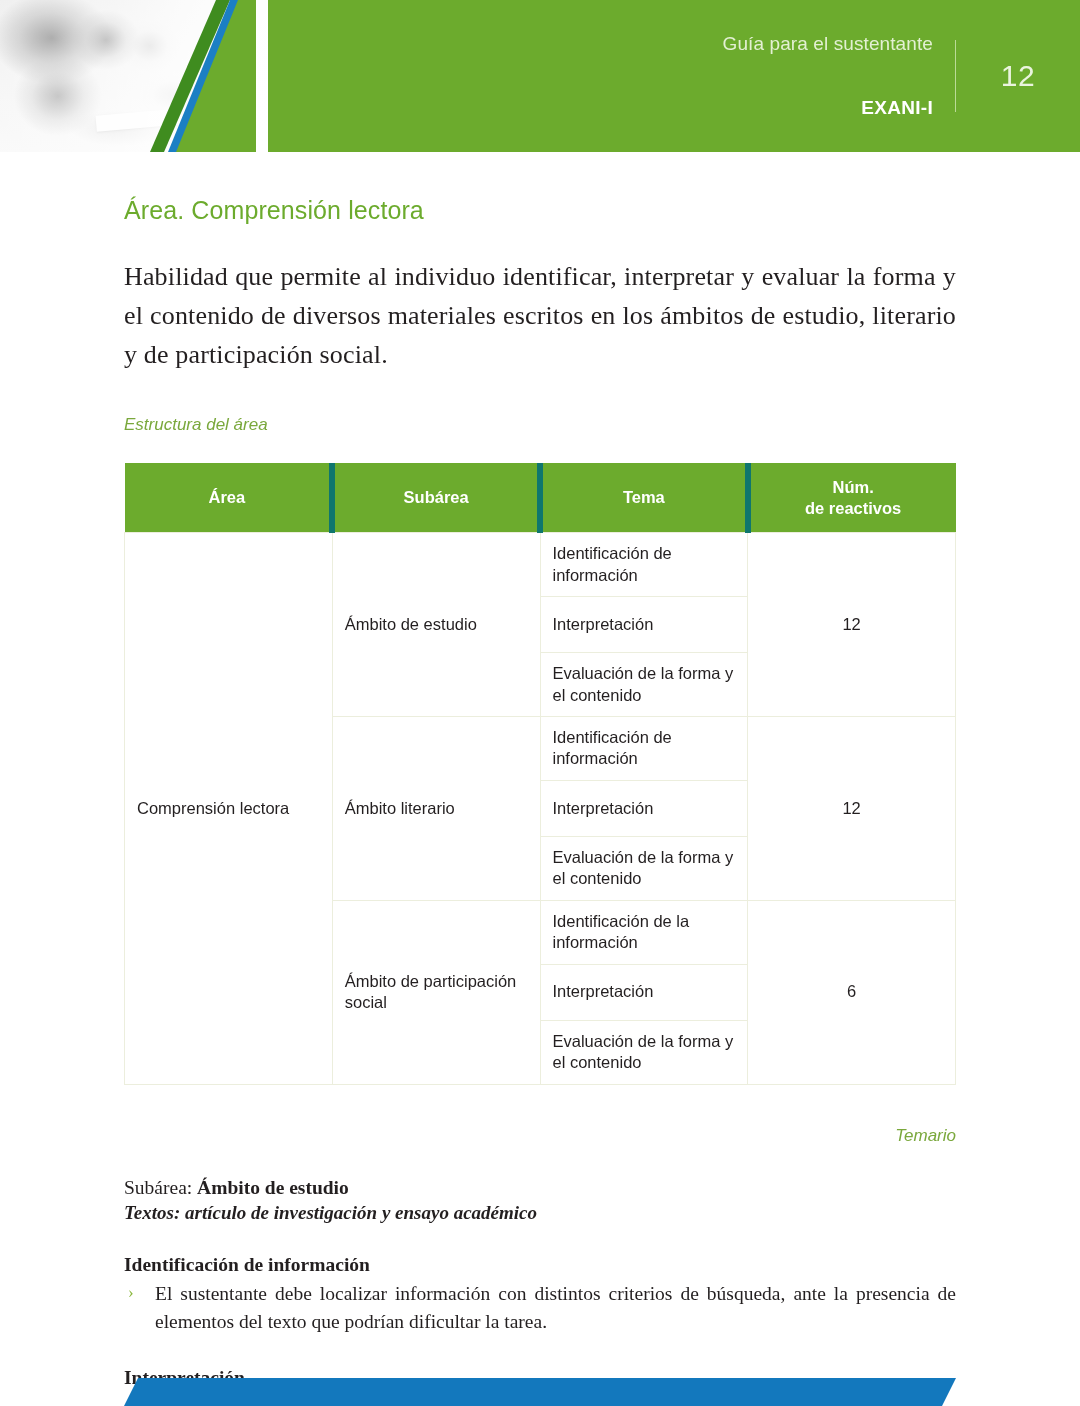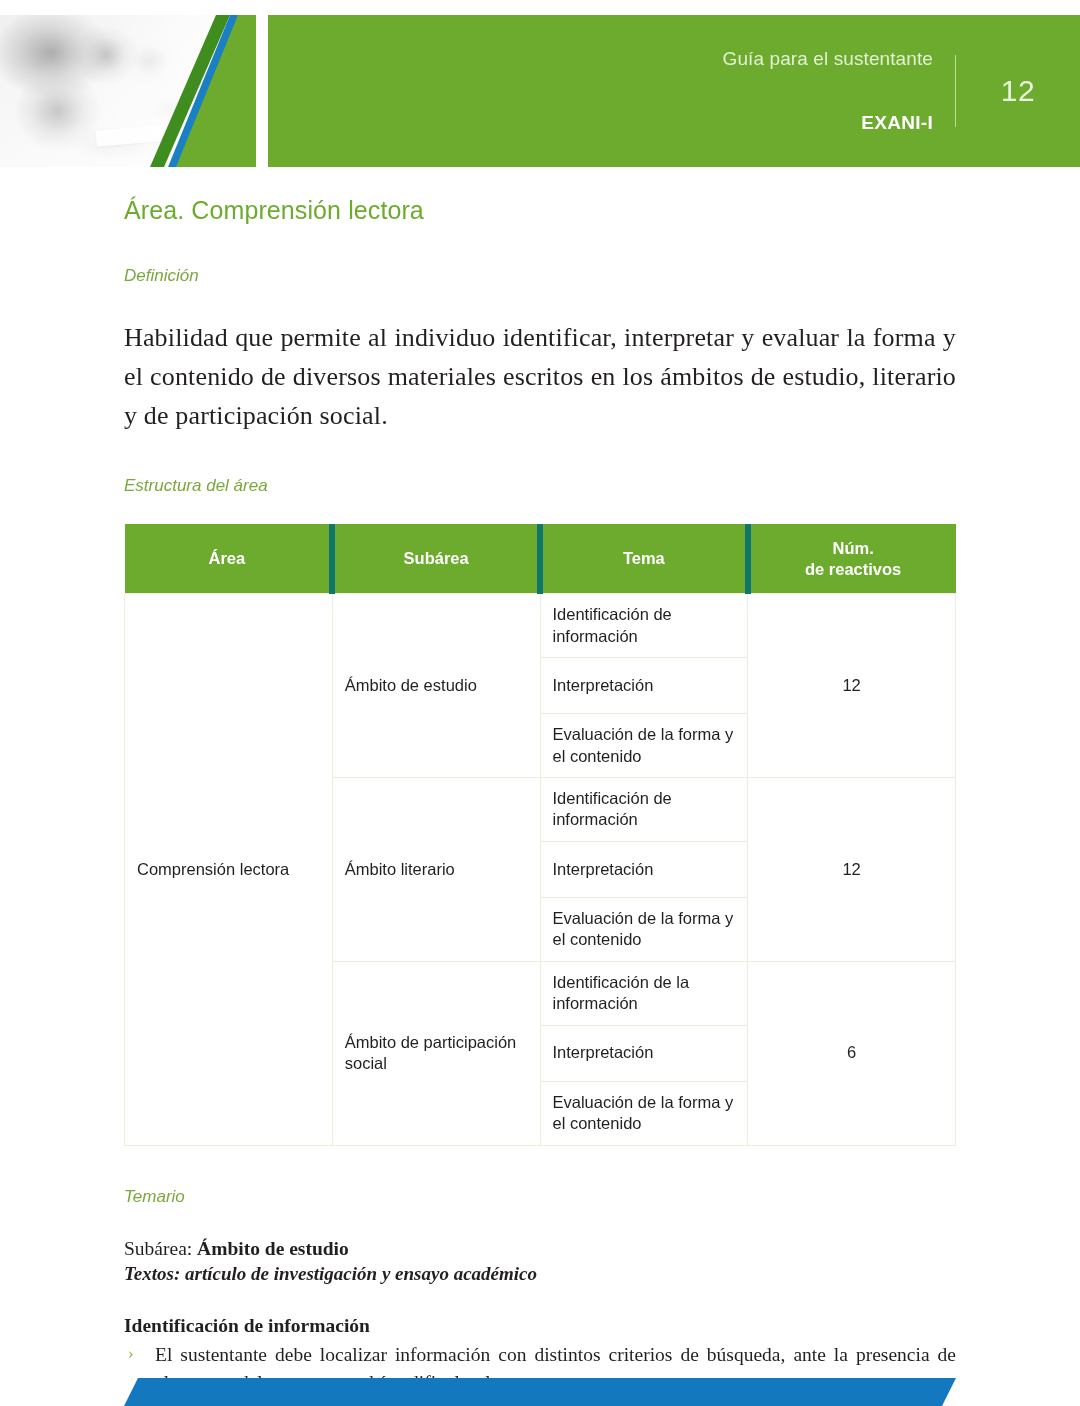--- a/index.html
+++ b/index.html
@@ -12,21 +12,21 @@
     height: 1406px;
     position: relative;
     overflow: hidden;
     font-family: "Liberation Sans", sans-serif;
     color: #231f20;
   }
 
   
   .header {
     position: absolute;
-    top: 15px; left: 0;
+    top: 0; left: 0;
     width: 1080px;
     height: 180px;
     overflow: hidden;
   }
   .header-green {
     position: absolute;
     top: 0; left: 0;
     width: 1080px;
     height: 152px;
     background: #6cab2d;
@@ -286,21 +286,20 @@
     </div>
     <div class="header-divider"></div>
     <div class="header-page">12</div>
   </div>
 </div>
 
 <div class="content">
 
   <div class="area-title">Área. Comprensión lectora</div>
 
-  <div class="sec-label">Definición</div>
   <div class="body-par">Habilidad que permite al individuo identificar, interpretar y evaluar la forma y el contenido de diversos materiales escritos en los ámbitos de estudio, literario y de participación social.</div>
 
   <div class="sec-label">Estructura del área</div>
 
   <div class="tbl-wrap">
     <table class="struct">
       <thead>
         <tr>
           <th class="c-area">Área</th>
           <th class="c-sub">Subárea</th>
@@ -346,21 +345,21 @@
         <tr>
           <td class="c-tema">Interpretación</td>
         </tr>
         <tr>
           <td class="c-tema">Evaluación de la forma y el contenido</td>
         </tr>
       </tbody>
     </table>
   </div>
 
-  <div class="sec-label" style="">Temario</div>
+  <div class="sec-label" style="text-align:right;">Temario</div>
 
   <div class="sub-line">
     <span>Subárea: </span><b>Ámbito de estudio</b>
   </div>
   <div class="textos-line">Textos: artículo de investigación y ensayo académico</div>
 
   <div class="topic-head">Identificación de información</div>
   <ul class="bullets">
     <li>
       <span class="chev">›</span>

